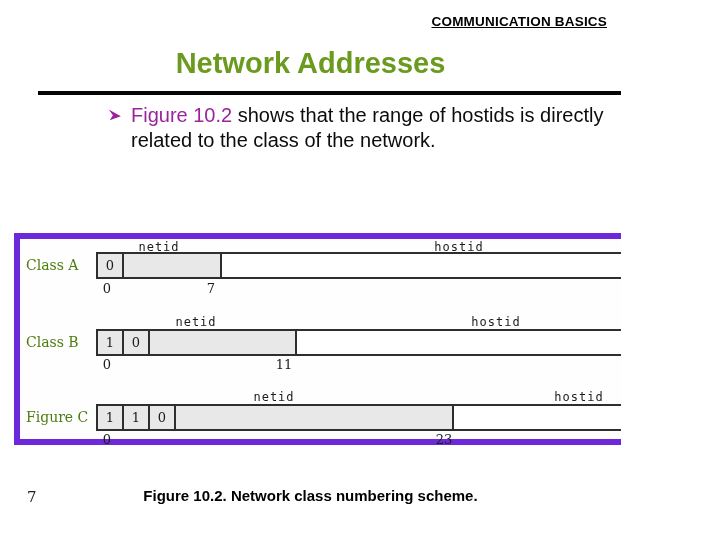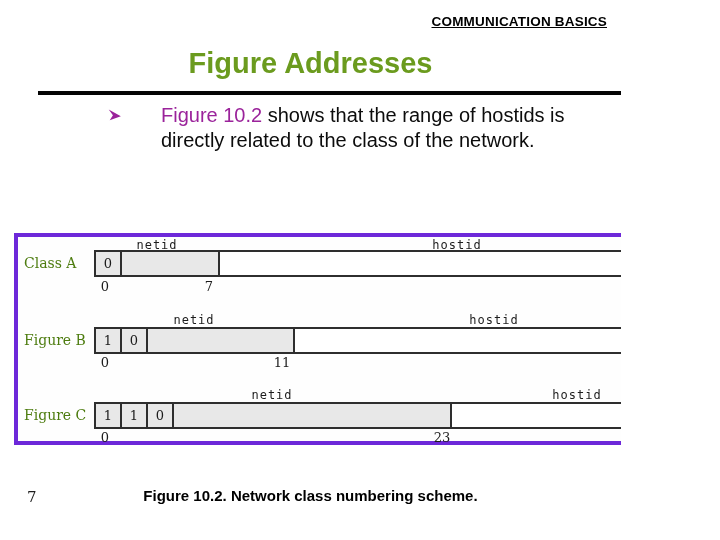--- a/index.html
+++ b/index.html
@@ -23,32 +23,32 @@
 
   
   .title-divider {
     position:absolute; top:91px; left:38px; width:662px; height:4px;
     background:#050505;
   }
 
   
   .bullet {
     position:absolute; top:103px; left:106px; width:510px;
-    display:flex; align-items:flex-start;gap:30px;
+    display:flex; align-items:flex-start;
   }
   .bullet-marker { flex:0 0 auto; margin:4px 8px 0 0; line-height:0; }
   .bullet-text {
     margin:0; font-size:20px; line-height:25px; color:#0c0c0c;
   }
   .bullet-text .hl { color:#9b239b; }
 
   
   .figure {
     position:absolute; top:233px; left:14px; width:679px; height:212px;
-    border:4px solid #6d28d9; background:#fefefe; box-sizing:border-box;
+    border:6px solid #6d28d9; background:#fefefe; box-sizing:border-box;
   }
   .fig-label {
     position:absolute; transform:translateX(-50%);
     font-family:"DejaVu Sans Mono", monospace; font-size:12px;
     letter-spacing:1px; color:#1c1c1c; white-space:nowrap;
   }
   .class-label {
     position:absolute; font-family:"DejaVu Serif", serif;
     font-size:14px; color:#4d7c0f; white-space:nowrap;
   }
@@ -82,21 +82,21 @@
     font-family:"DejaVu Serif", serif; font-size:15px; color:#1c1c1c;
   }
 </style>
 </head>
 <body>
 
 <div class="slide">
 
   <div class="course-header">COMMUNICATION BASICS</div>
 
-  <h1 class="slide-title">Figure Addresses</h1>
+  <h1 class="slide-title">Network Addresses</h1>
 
   <div class="title-divider"></div>
 
   <div class="bullet">
     <span class="bullet-marker">
       <svg width="17" height="17" viewBox="0 0 16 16" aria-hidden="true">
         <polygon points="2,3 14,8 4,13 6.5,8" fill="#9b239b" transform="rotate(6 8 8)"></polygon>
       </svg>
     </span>
     <p class="bullet-text"><span class="hl">Figure 10.2</span><span> shows that the range of hostids is directly related to the class of the network.</span></p>
@@ -112,21 +112,21 @@
         <div class="cell">0</div>
       </div>
       <div class="host-seg"></div>
     </div>
     <div class="tick" style="left:87px; top:42px">0</div>
     <div class="tick" style="left:191px; top:42px">7</div>
     <div class="tick" style="left:662px; top:42px">31</div>
 
     <div class="fig-label" style="left:176px; top:76px">netid</div>
     <div class="fig-label" style="left:476px; top:76px">hostid</div>
-    <div class="class-label" style="left:6px; top:95px">Figure B</div>
+    <div class="class-label" style="left:6px; top:95px">Class B</div>
     <div class="bar" style="top:90px">
       <div class="shaded" style="width:199px">
         <div class="cell">1</div>
         <div class="cell">0</div>
       </div>
       <div class="host-seg"></div>
     </div>
     <div class="tick" style="left:87px; top:118px">0</div>
     <div class="tick" style="left:264px; top:118px">11</div>
     <div class="tick" style="left:662px; top:118px">31</div>

